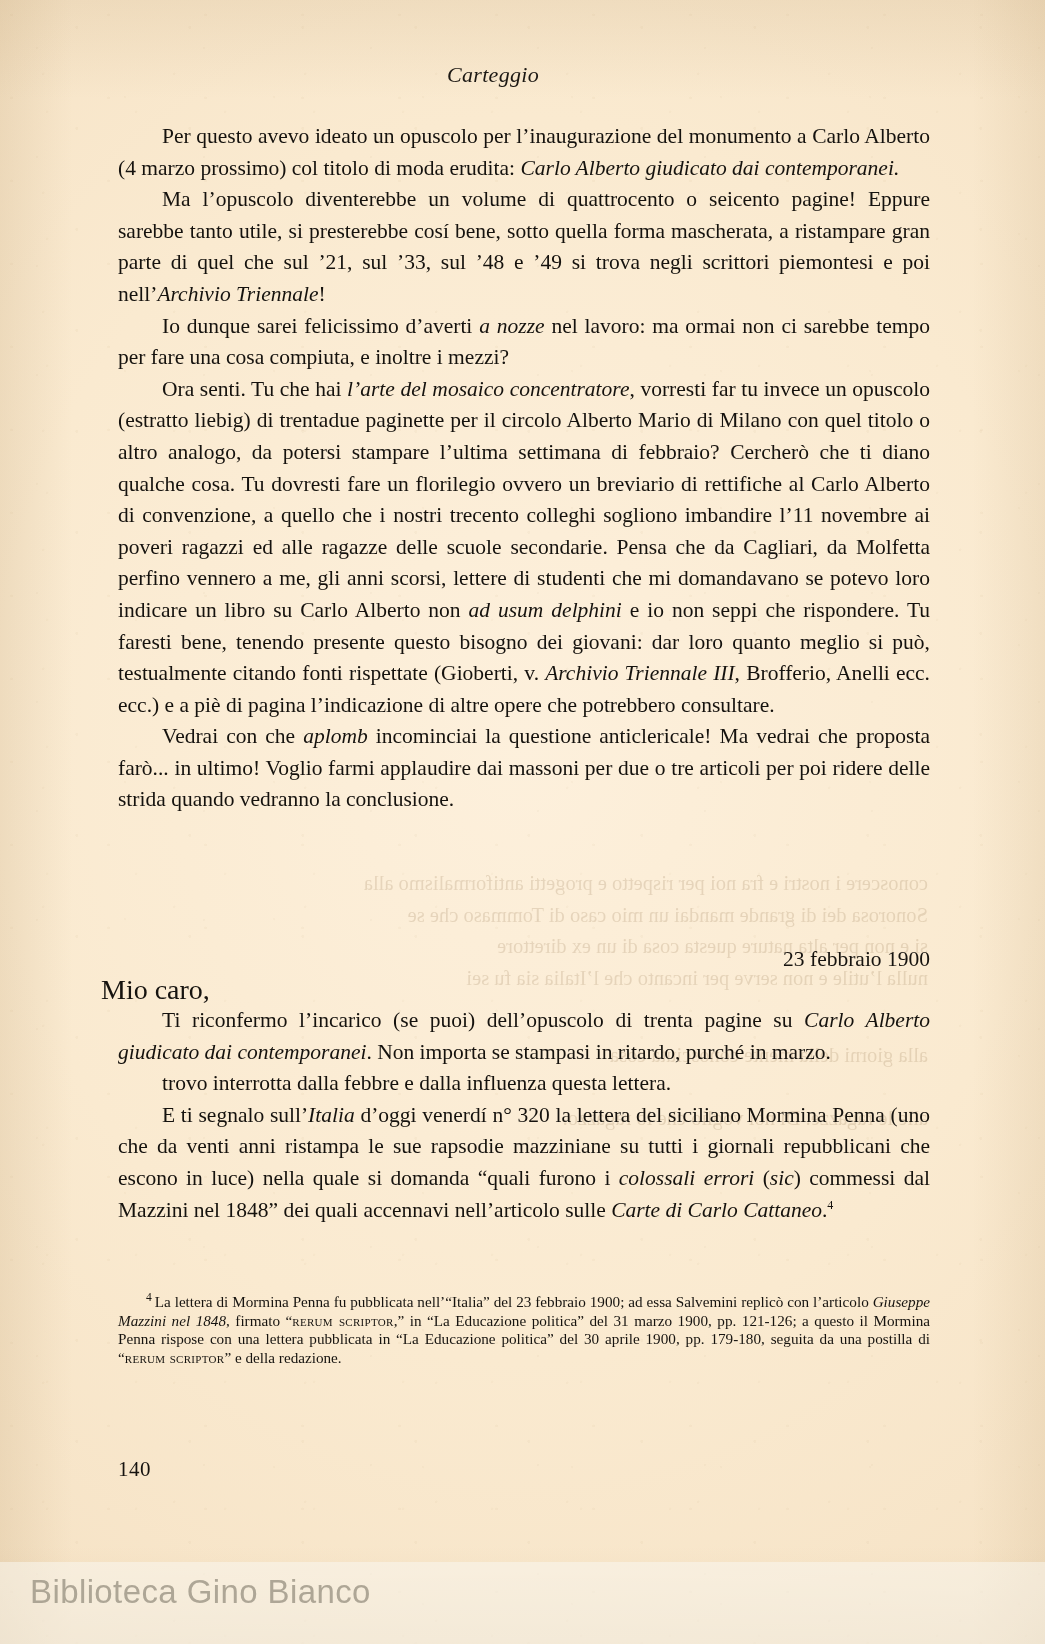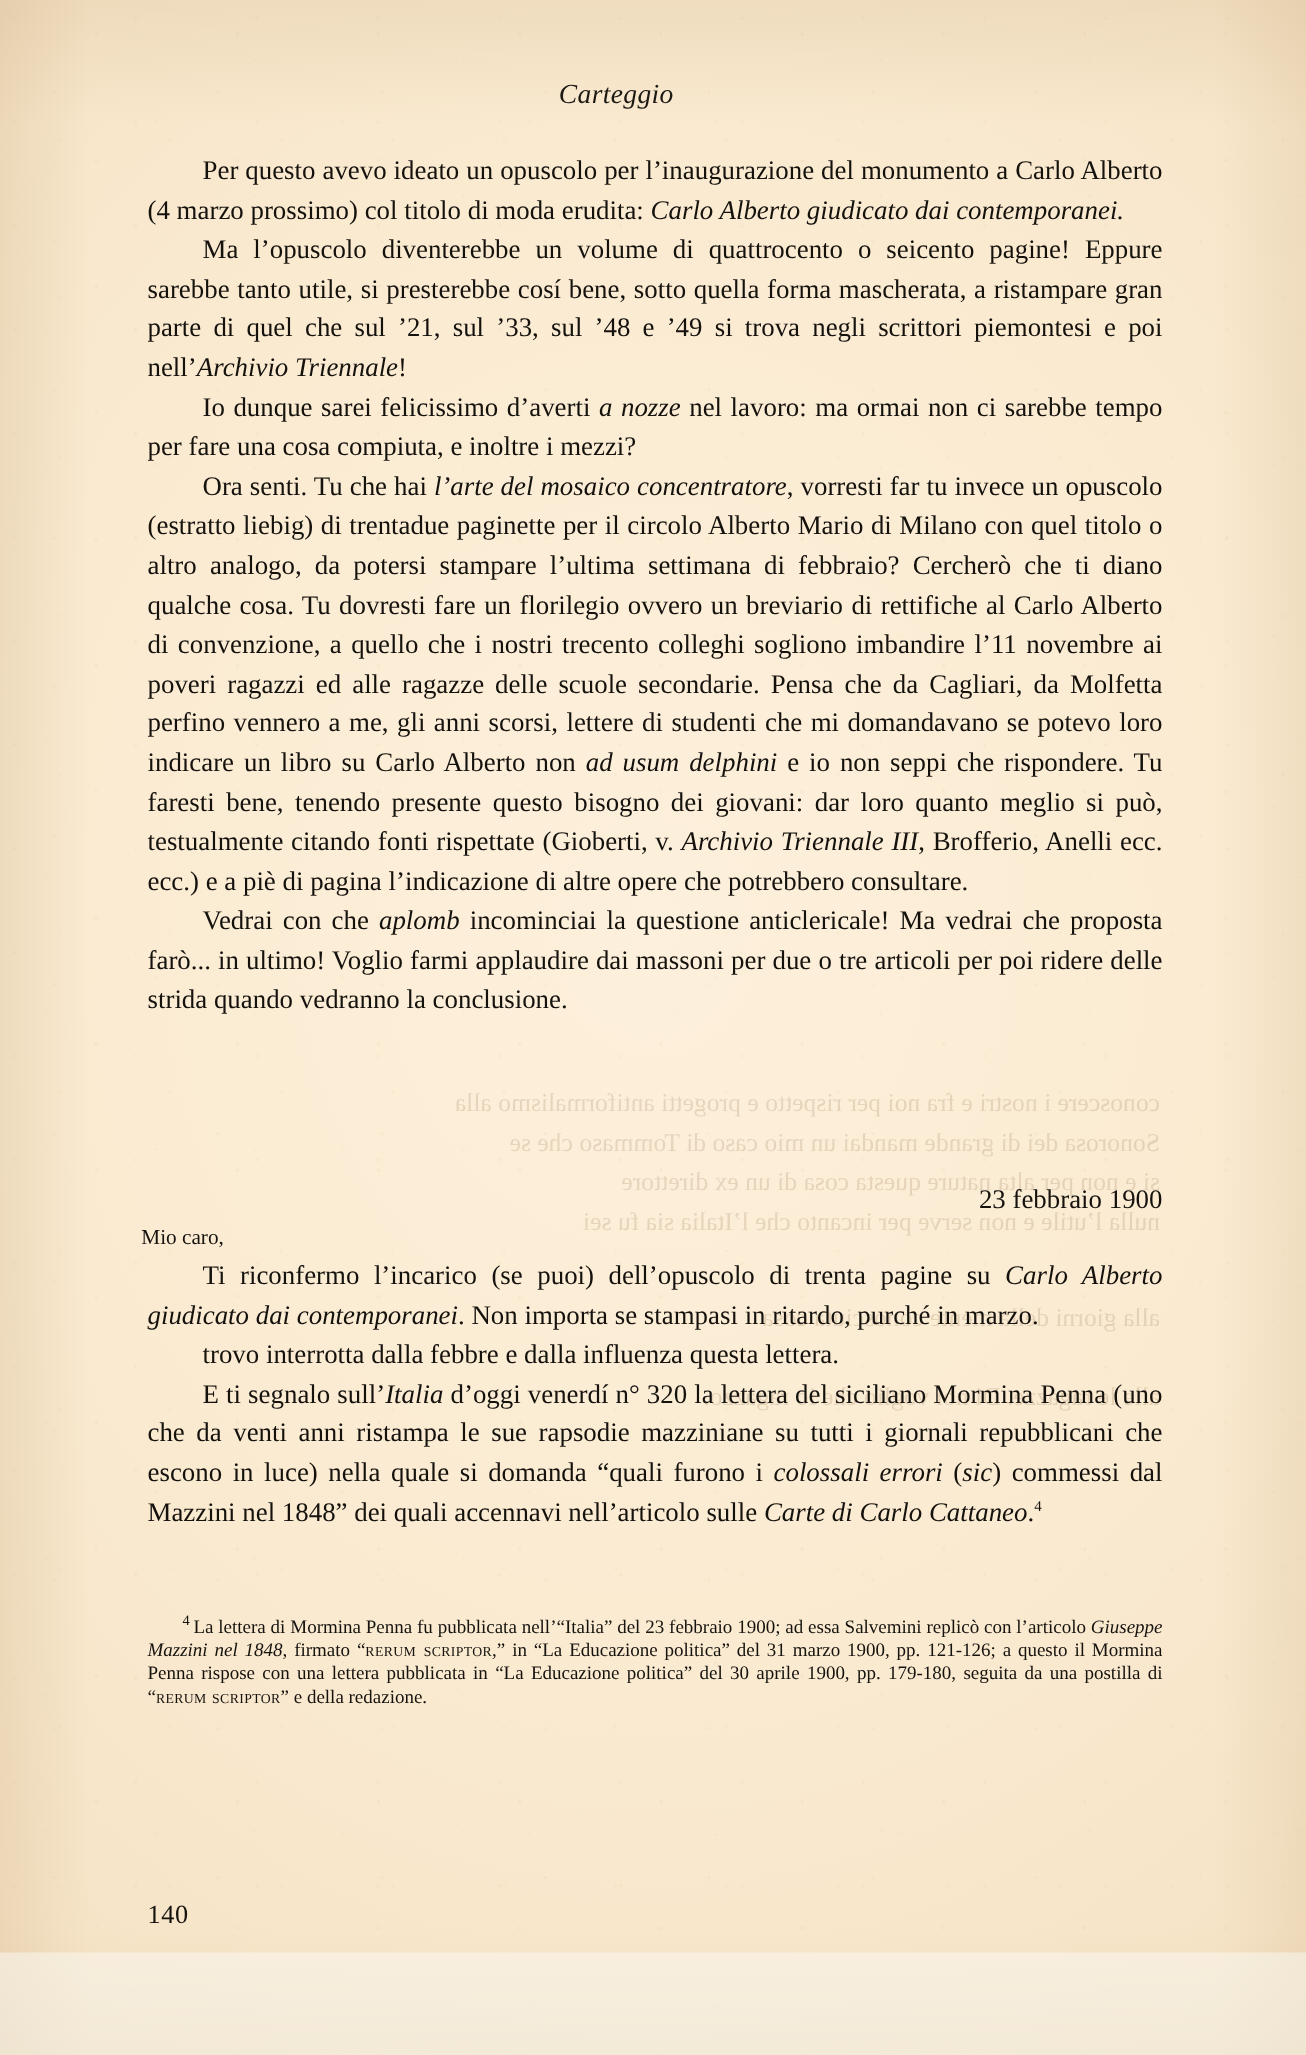--- a/index.html
+++ b/index.html
@@ -96,24 +96,24 @@
   
   .date-line {
     left: 118px;
     top: 944px;
     width: 812px;
     text-align: right;
     font-size: 21.5px;
     line-height: 31.6px;
   }
   .salutation {
-    left: 113px;
+    left: 101px;
     top: 974px;
     width: 812px;
-    font-size: 17px;
+    font-size: 28px;
     line-height: 31.6px;
   }
   .body-block-2 {
     left: 118px;
     top: 1005px;
     width: 812px;
   }
 
   
   .footnote {
@@ -140,21 +140,21 @@
   }
   .smallcaps::first-letter { text-transform: uppercase; }
   .sc {
     font-size: 16px;
     letter-spacing: 0.3px;
   }
 
   
   .folio {
     left: 118px;
-    top: 1519px;
+    top: 1457px;
     font-size: 21px;
     letter-spacing: 0.5px;
   }
 
   
   .watermark {
     left: 30px;
     top: 1573px;
     font-family: "Liberation Sans", "DejaVu Sans", sans-serif;
     font-size: 33px;
@@ -213,14 +213,15 @@
     <p class="para" id="q2"><span>Ti riconfermo l’incarico (se puoi) dell’opuscolo di trenta pagine su </span><em>Carlo Alberto giudicato dai contemporanei</em><span>. Non importa se stampasi in ritardo, purché in marzo.</span></p>
     <p class="para" id="q1"><span>trovo interrotta dalla febbre e dalla influenza questa lettera.</span></p>
     <p class="para" id="q3"><span>E ti segnalo sull’</span><em>Italia</em><span> d’oggi venerdí n° 320 la lettera del siciliano Mormina Penna (uno che da venti anni ristampa le sue rapsodie mazziniane su tutti i giornali repubblicani che escono in luce) nella quale si domanda “quali furono i </span><em>colossali errori</em><span> (</span><em>sic</em><span>) commessi dal Mazzini nel 1848” dei quali accennavi nell’articolo sulle </span><em>Carte di Carlo Cattaneo</em><span>.</span><sup class="ref">4</sup></p>
   </div>
 
   <div class="layer footnote" id="fn"><span class="fn-marker">4</span><span>La lettera di Mormina Penna fu pubblicata nell’“Italia” del 23 febbraio 1900; ad essa Salvemini replicò con l’articolo </span><em>Giuseppe Mazzini nel 1848</em><span>, firmato “</span><span class="smallcaps sc">Rerum Scriptor</span><span>,” in “La Educazione politica” del 31 marzo 1900, pp. 121-126; a questo il Mormina Penna rispose con una lettera pubblicata in “La Educazione politica” del 30 aprile 1900, pp. 179-180, seguita da una postilla di “</span><span class="smallcaps sc">Rerum Scriptor</span><span>” e della redazione.</span></div>
 
   <div class="layer folio">140</div>
 
   <div class="watermark-strip"></div>
+  <div class="layer watermark">Biblioteca Gino Bianco</div>
 
 </div>
 
 </body></html>

